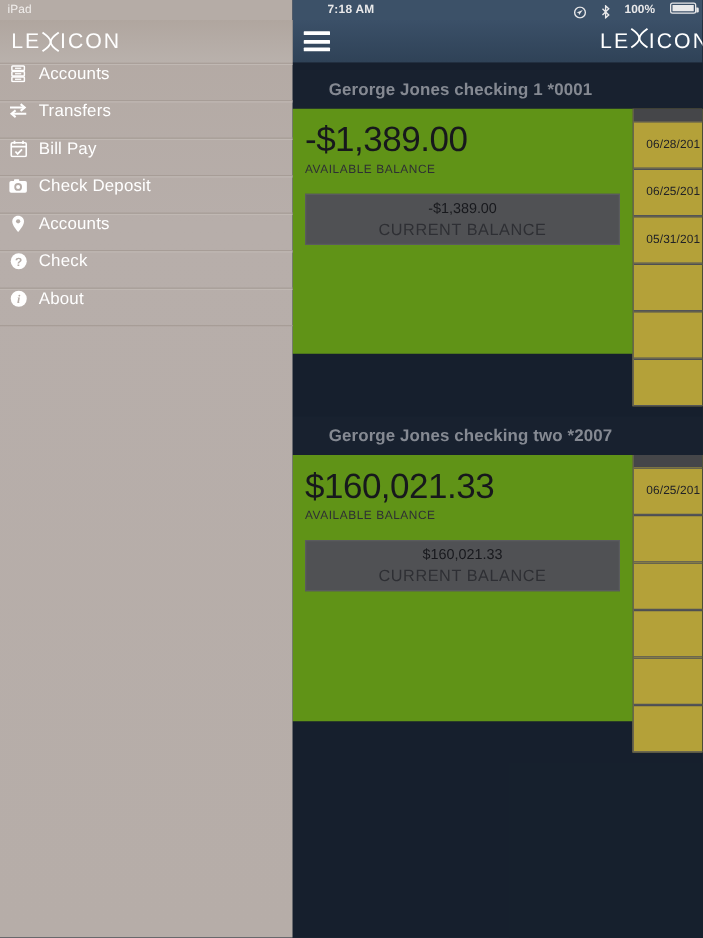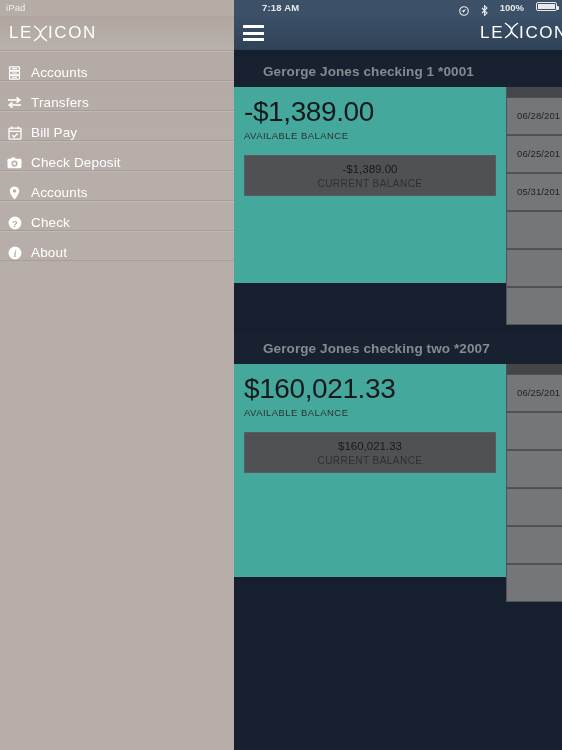--- a/index.html
+++ b/index.html
@@ -60,21 +60,21 @@
   .logo {
     position:absolute; left:9px; top:7px;
     display:flex; align-items:center; height:20px;
     color:#ffffff;
     font-size:17px; letter-spacing:1.6px; font-weight:300;
   }
   .logo .lx-x { display:inline-flex; margin:0 0px; }
   .logo svg { display:block; }
   #menu-list { border-top:1px solid #a79d97; }
   .menu-item {
-    height:30px; display:flex; align-items:flex-end;
+    height:30px; display:flex; align-items:flex-start;
     padding-left:7px; gap:9px;
     border-bottom:1px solid #a79d97;
     box-shadow:inset 0 1px 0 #c0b8b3;
   }
   .menu-item .mi-icon {
     width:15px; height:15px; display:flex;
     align-items:center; justify-content:center; flex:0 0 15px;
   }
   .menu-item .mi-label {
     color:#ffffff; font-size:13.5px; letter-spacing:.15px; font-weight:400;
@@ -106,45 +106,45 @@
   .card-header {
     height:31px; display:flex; align-items:center;
     padding-left:29px;
     background:#1d2939;
   }
   .card-title {
     color:#b9bec6; font-size:13.5px; font-weight:bold; letter-spacing:.1px;
   }
   .card-body { display:flex; }
   .balance-pane {
-    width:272px; flex:0 0 272px; background:#5eead4;
+    width:272px; flex:0 0 272px; background:#84cc16;
     padding:8px 10px 14px 10px;
     position:relative;
   }
   .card1 .balance-pane { height:196px; }
   .card2 .balance-pane { height:213px; }
   .avail-amount {
     color:#1c1c1e; font-size:28px; font-weight:300; letter-spacing:-.4px;
     line-height:34px;
   }
   .avail-label {
     color:#3d3d3f; font-size:9.5px; letter-spacing:.45px; margin-top:1px;
   }
   .current-box {
     margin-top:14px; height:41px;
     border:1px solid #7b7b7b;
     display:flex; flex-direction:column;
     align-items:center; justify-content:center;
     background:#6e6e6e;
   }
   .current-amount { color:#1c1c1e; font-size:11.5px; }
-  .current-label { color:#3d3d3f; font-size:10px; letter-spacing:.45px; margin-top:3px; }
+  .current-label { color:#3d3d3f; font-size:13px; letter-spacing:.45px; margin-top:3px; }
 
   .txn-pane {
-    flex:1; background:#a3a3a3;
+    flex:1; background:#fde047;
     border-left:1px solid #707070;
   }
   .txn-row {
     height:38px; border-bottom:1px solid #717171;
     display:flex; align-items:center; padding-left:10px;
     box-shadow:inset 0 1px 0 #6b6b6b;
     overflow:hidden; white-space:nowrap;
   }
   .txn-date { color:#2a2a2c; font-size:9.5px; letter-spacing:.1px; }
   .txn-pane .spacer-top { height:10px; background:#5e5e5e; }

